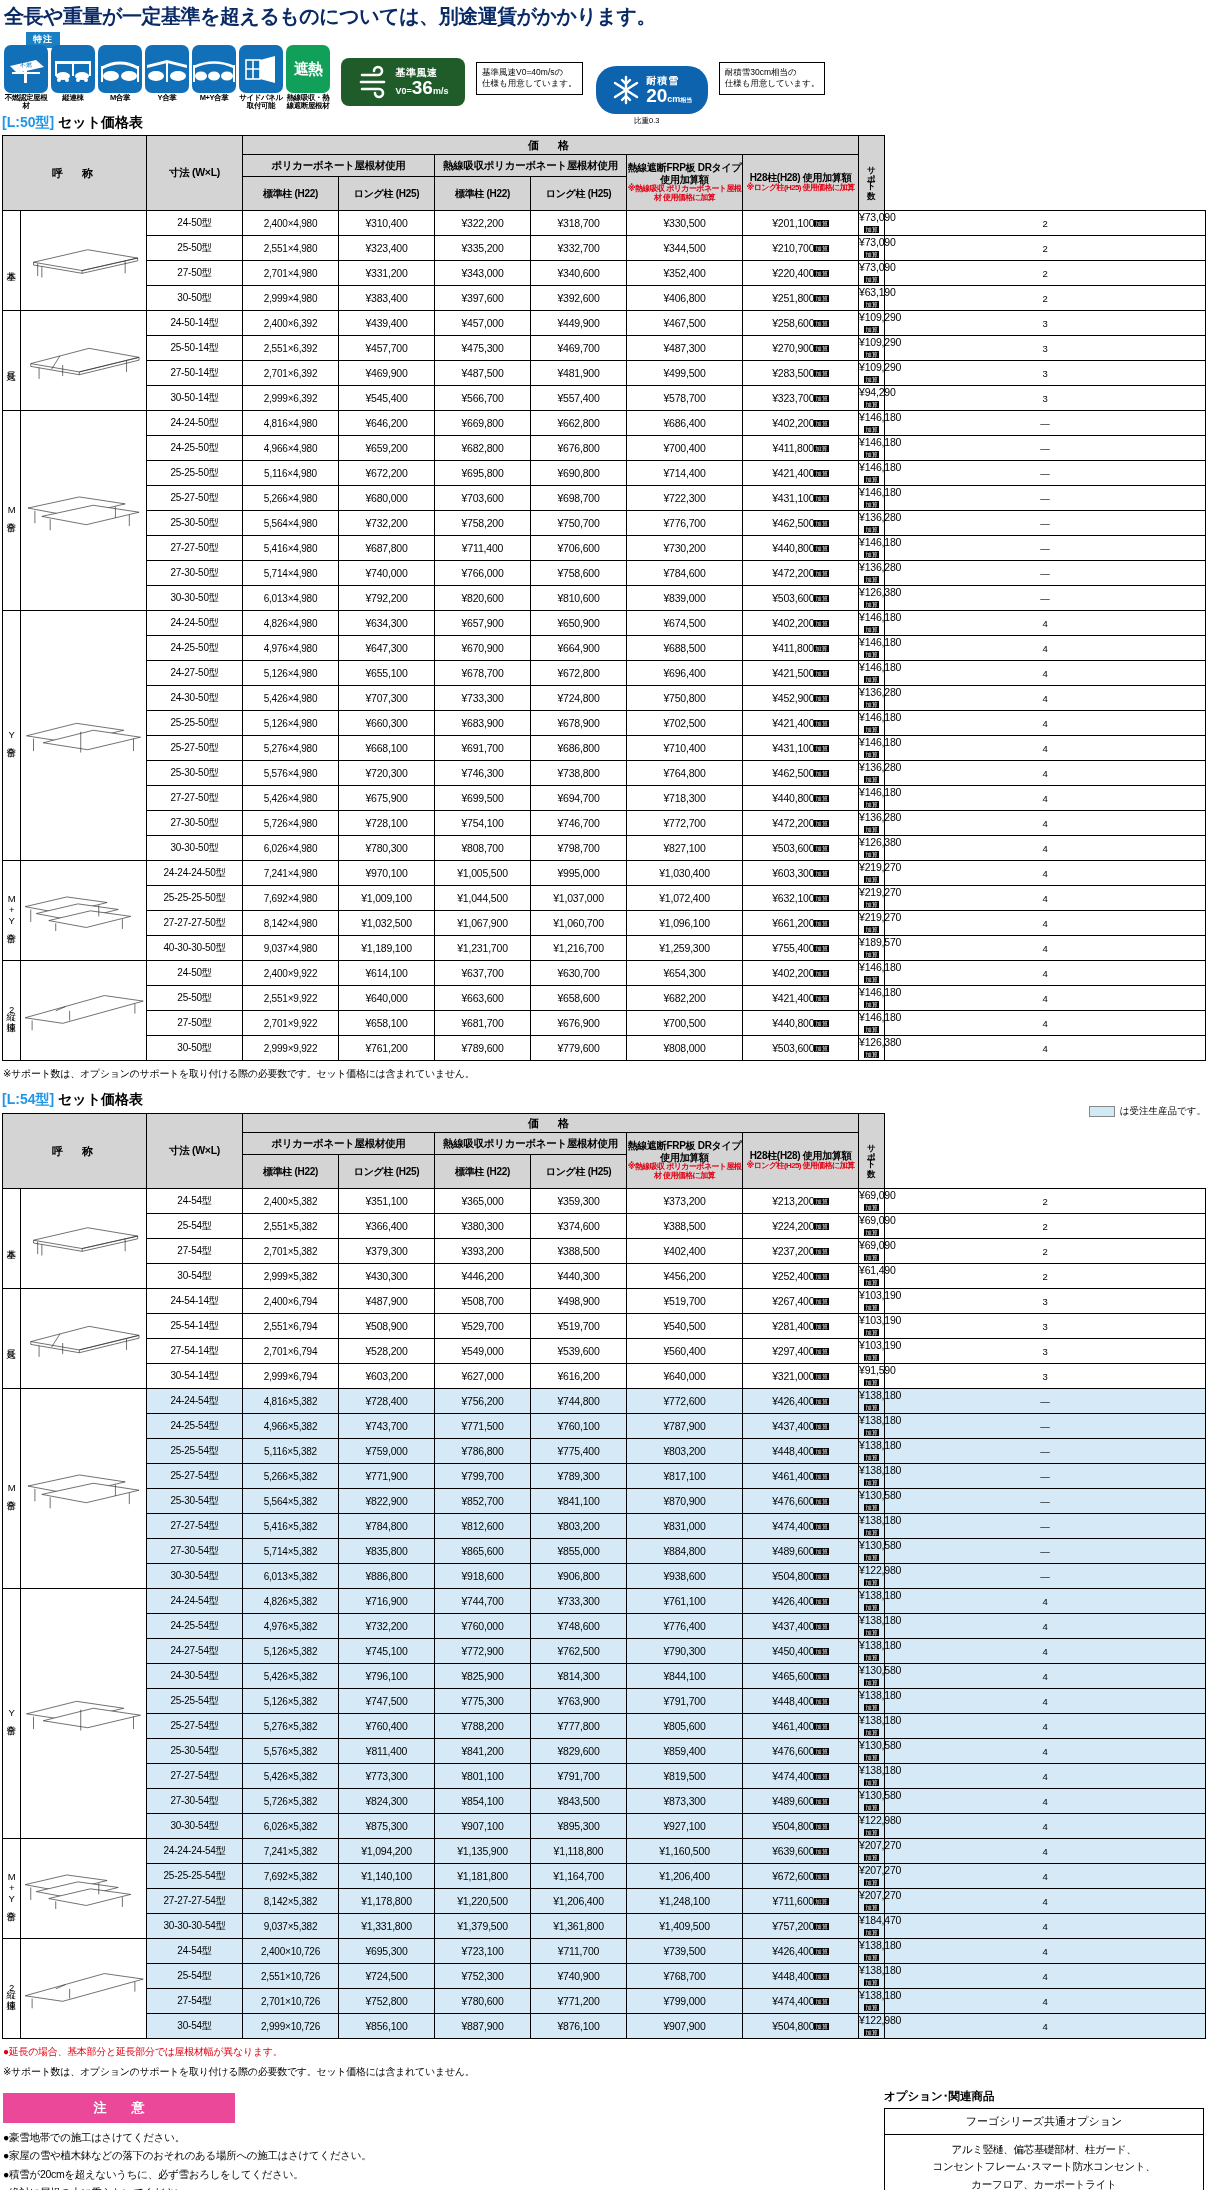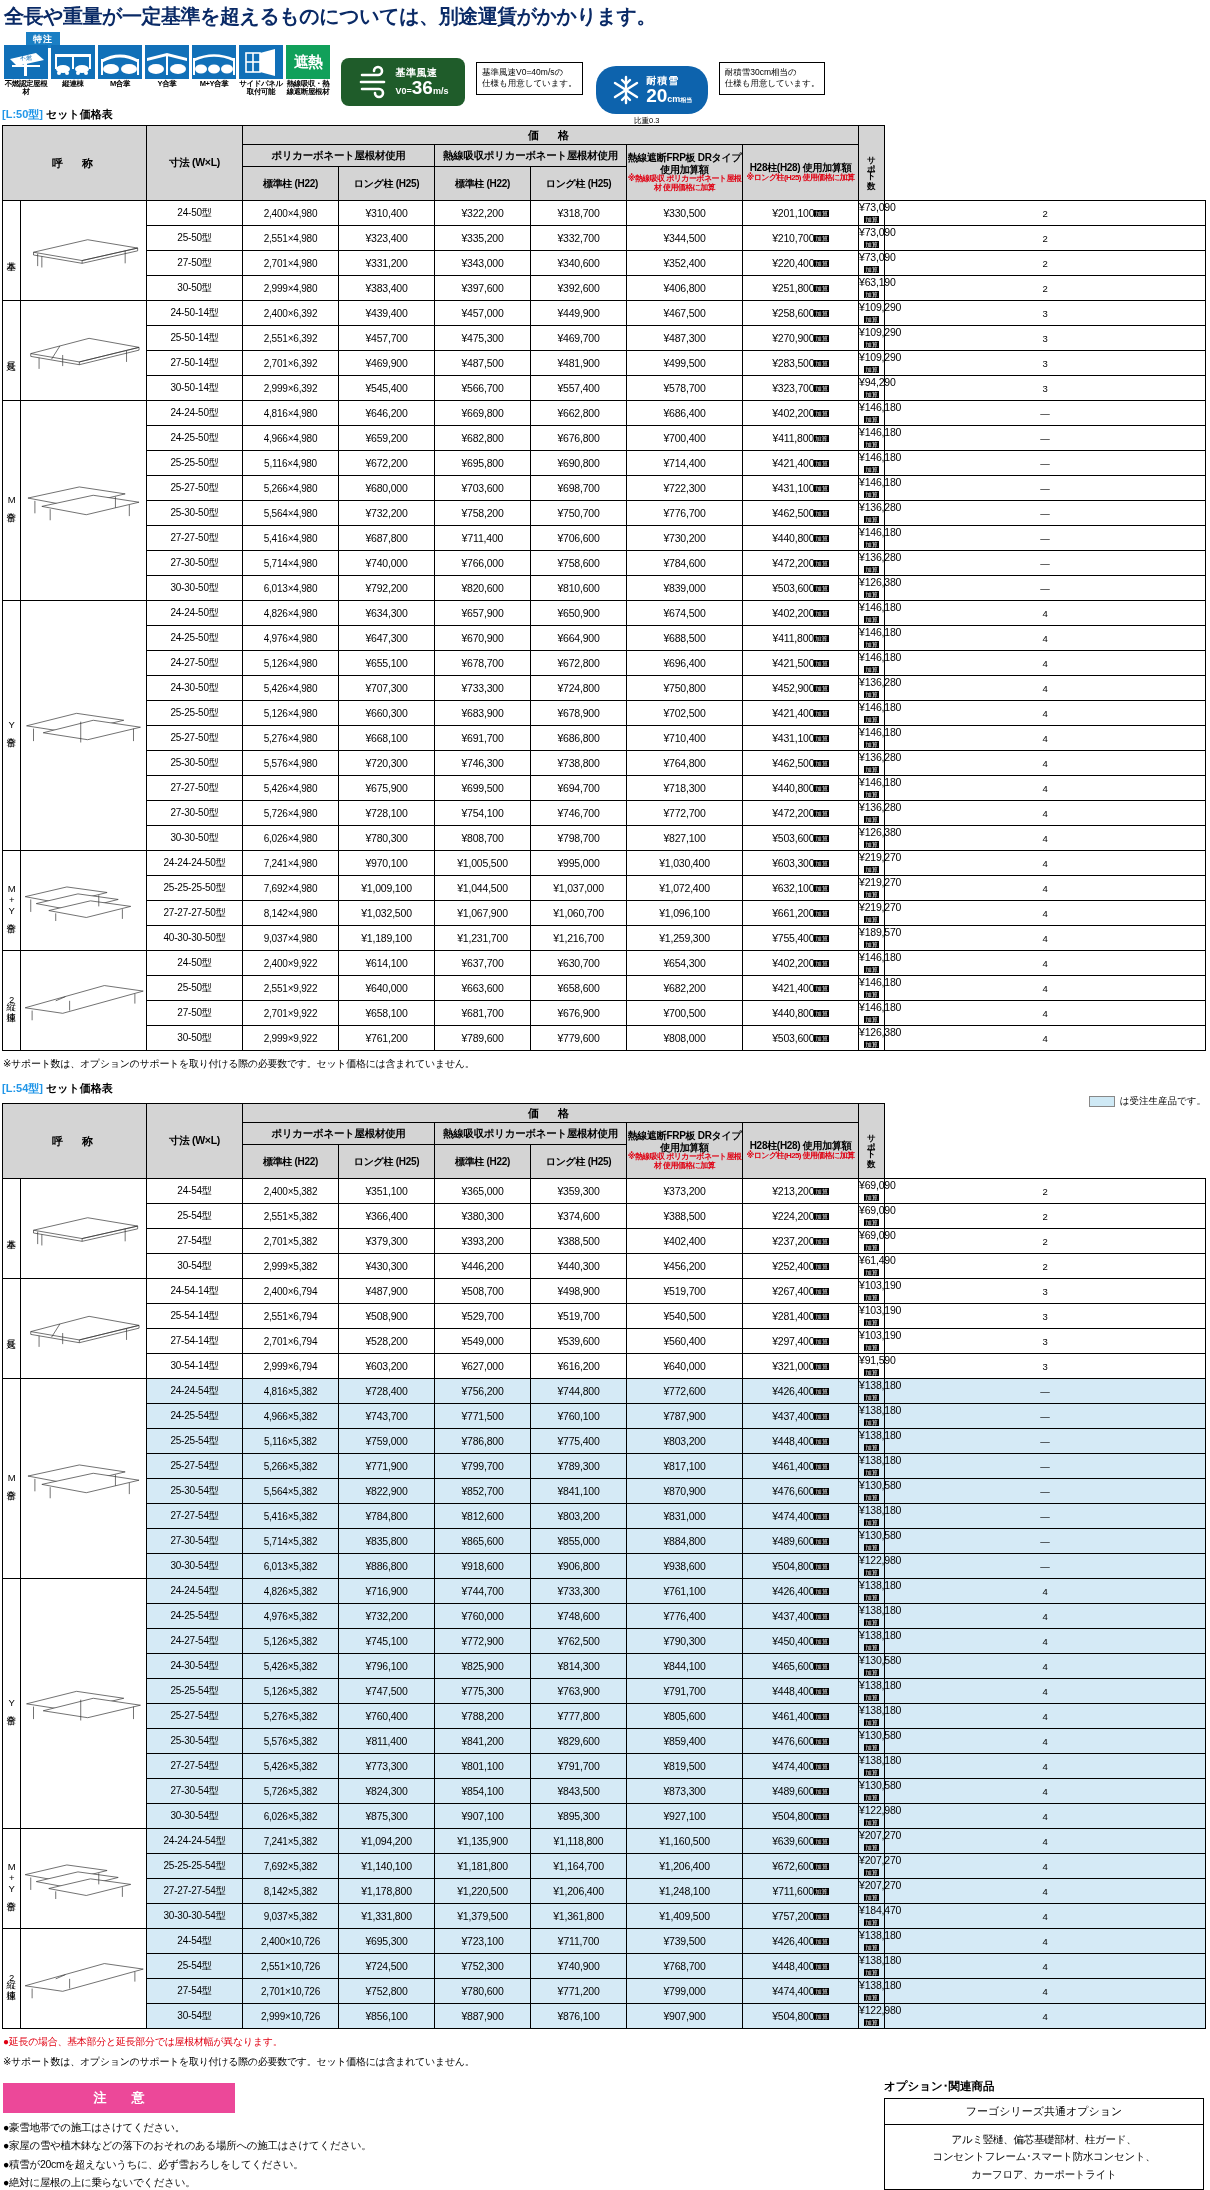--- a/index.html
+++ b/index.html
@@ -25,21 +25,21 @@
   
   .iconstrip { position:relative; height:62px; padding-left:4px; }
   .tokucyu {
     position:absolute; left:26px; top:0;
     background:#1b7fc4; color:#fff; font-size:9px; font-weight:bold;
     padding:1px 7px 2px 7px; letter-spacing:1px;
   }
   .icons-row { display:flex; align-items:flex-start; gap:3px; padding-top:13px; }
   .icon-cell { width:44px; text-align:center; }
   .icon-box {
-    width:44px; height:34px; border-radius:0;
+    width:44px; height:48px; border-radius:7px;
     background:#1170b8;
     position:relative; overflow:hidden;
     display:flex; align-items:center; justify-content:center;
   }
   .icon-box.green { background:#11a05a; }
   .icon-cap {
     font-size:7.5px; line-height:1.1; margin-top:1px; color:#000;
     letter-spacing:-0.4px; font-weight:bold;
   }
   .wide-green {
@@ -61,21 +61,21 @@
     display:flex; align-items:center; justify-content:center; gap:5px;
     margin-left:10px; margin-top:21px; color:#fff;
   }
   .snow-text { text-align:left; line-height:1; }
   .snow-title { font-size:10px; font-weight:bold; letter-spacing:1px; }
   .snow-val { font-size:9px; font-weight:bold; }
   .snow-val b { font-size:19px; }
   .hiju { font-size:7.5px; margin-top:2px; text-align:center; color:#000; }
 
   
-  .sec-title { font-size:11px; font-weight:bold; margin:13px 0 3px 2px; }
+  .sec-title { font-size:14px; font-weight:bold; margin:20px 0 3px 2px; }
   .sec-title .code { color:#2196e8; }
   .legend-row { display:flex; align-items:center; justify-content:flex-end; gap:5px;
                 font-size:9.5px; position:absolute; right:4px; }
   .legend-swatch { width:26px; height:11px; background:#cfe9f5; border:1px solid #888; display:inline-block; }
 
   
   table.pt { border-collapse:collapse; width:1204px; margin-left:2px; table-layout:fixed; }
   table.pt th, table.pt td { border:1px solid #000; padding:0; text-align:center; vertical-align:middle; }
   table.pt th { background:#d4d4d4; font-weight:bold; }
   .h-big { font-size:11px; letter-spacing:4px; height:19px; }

